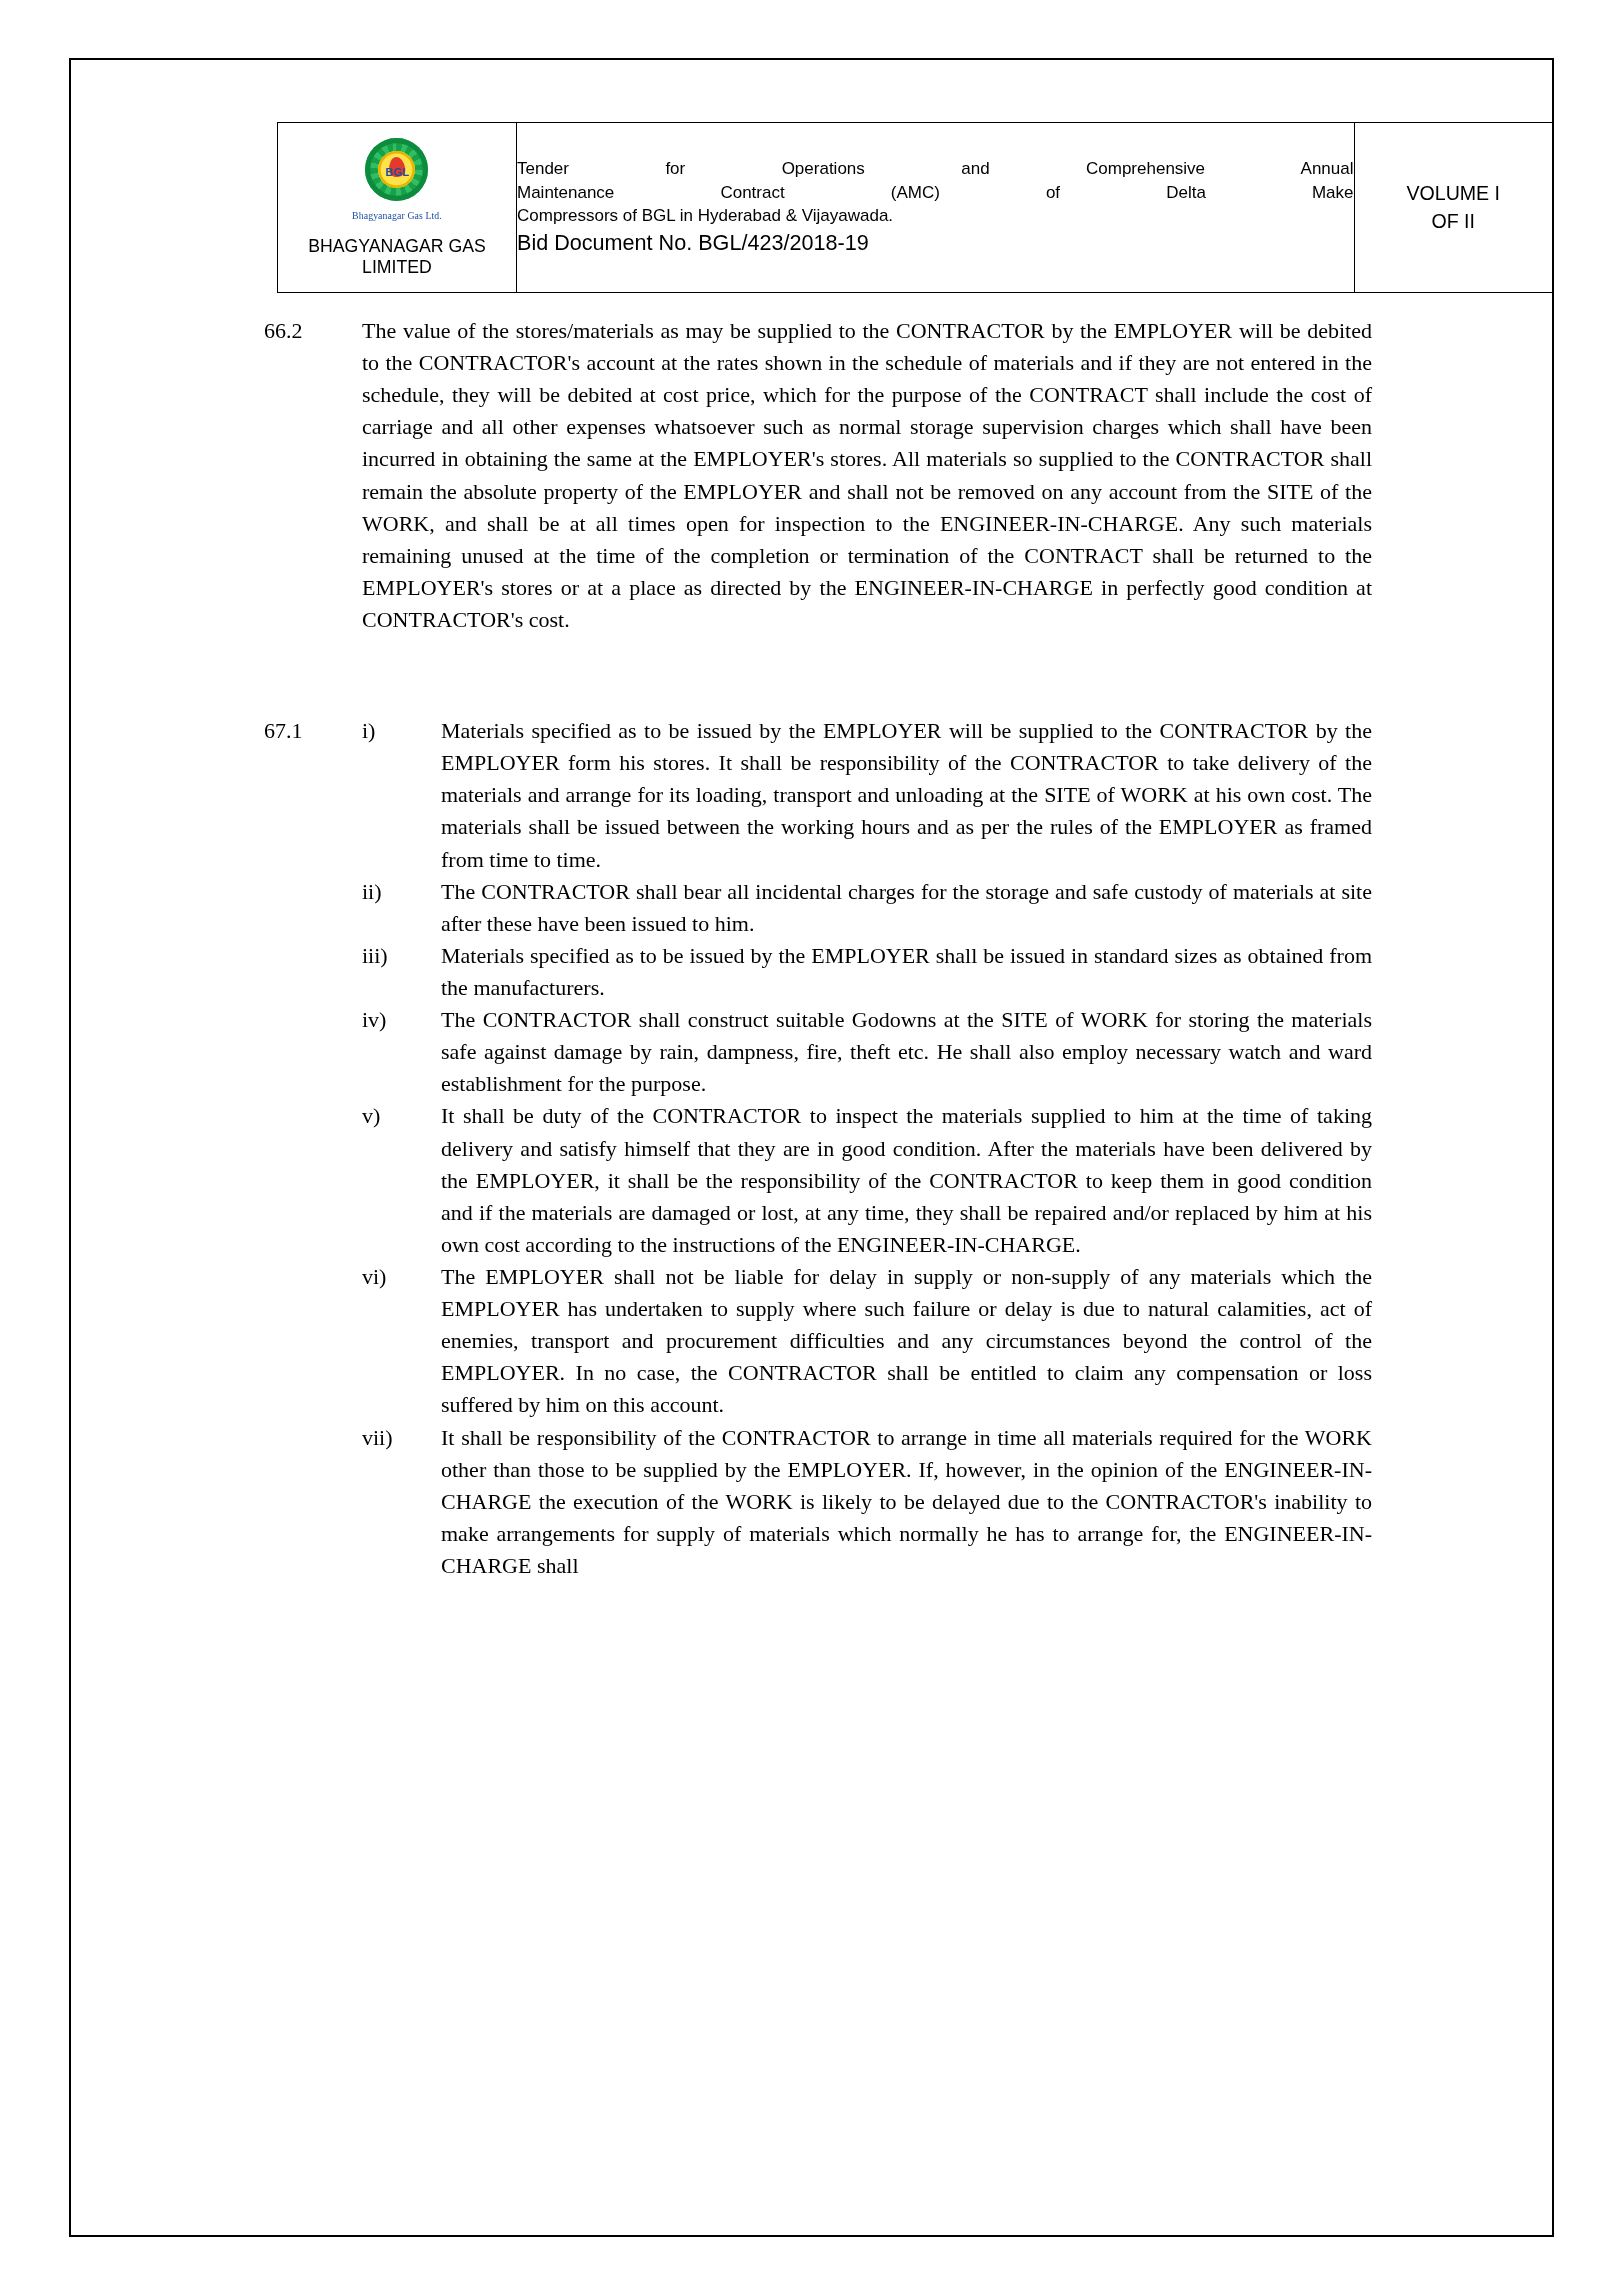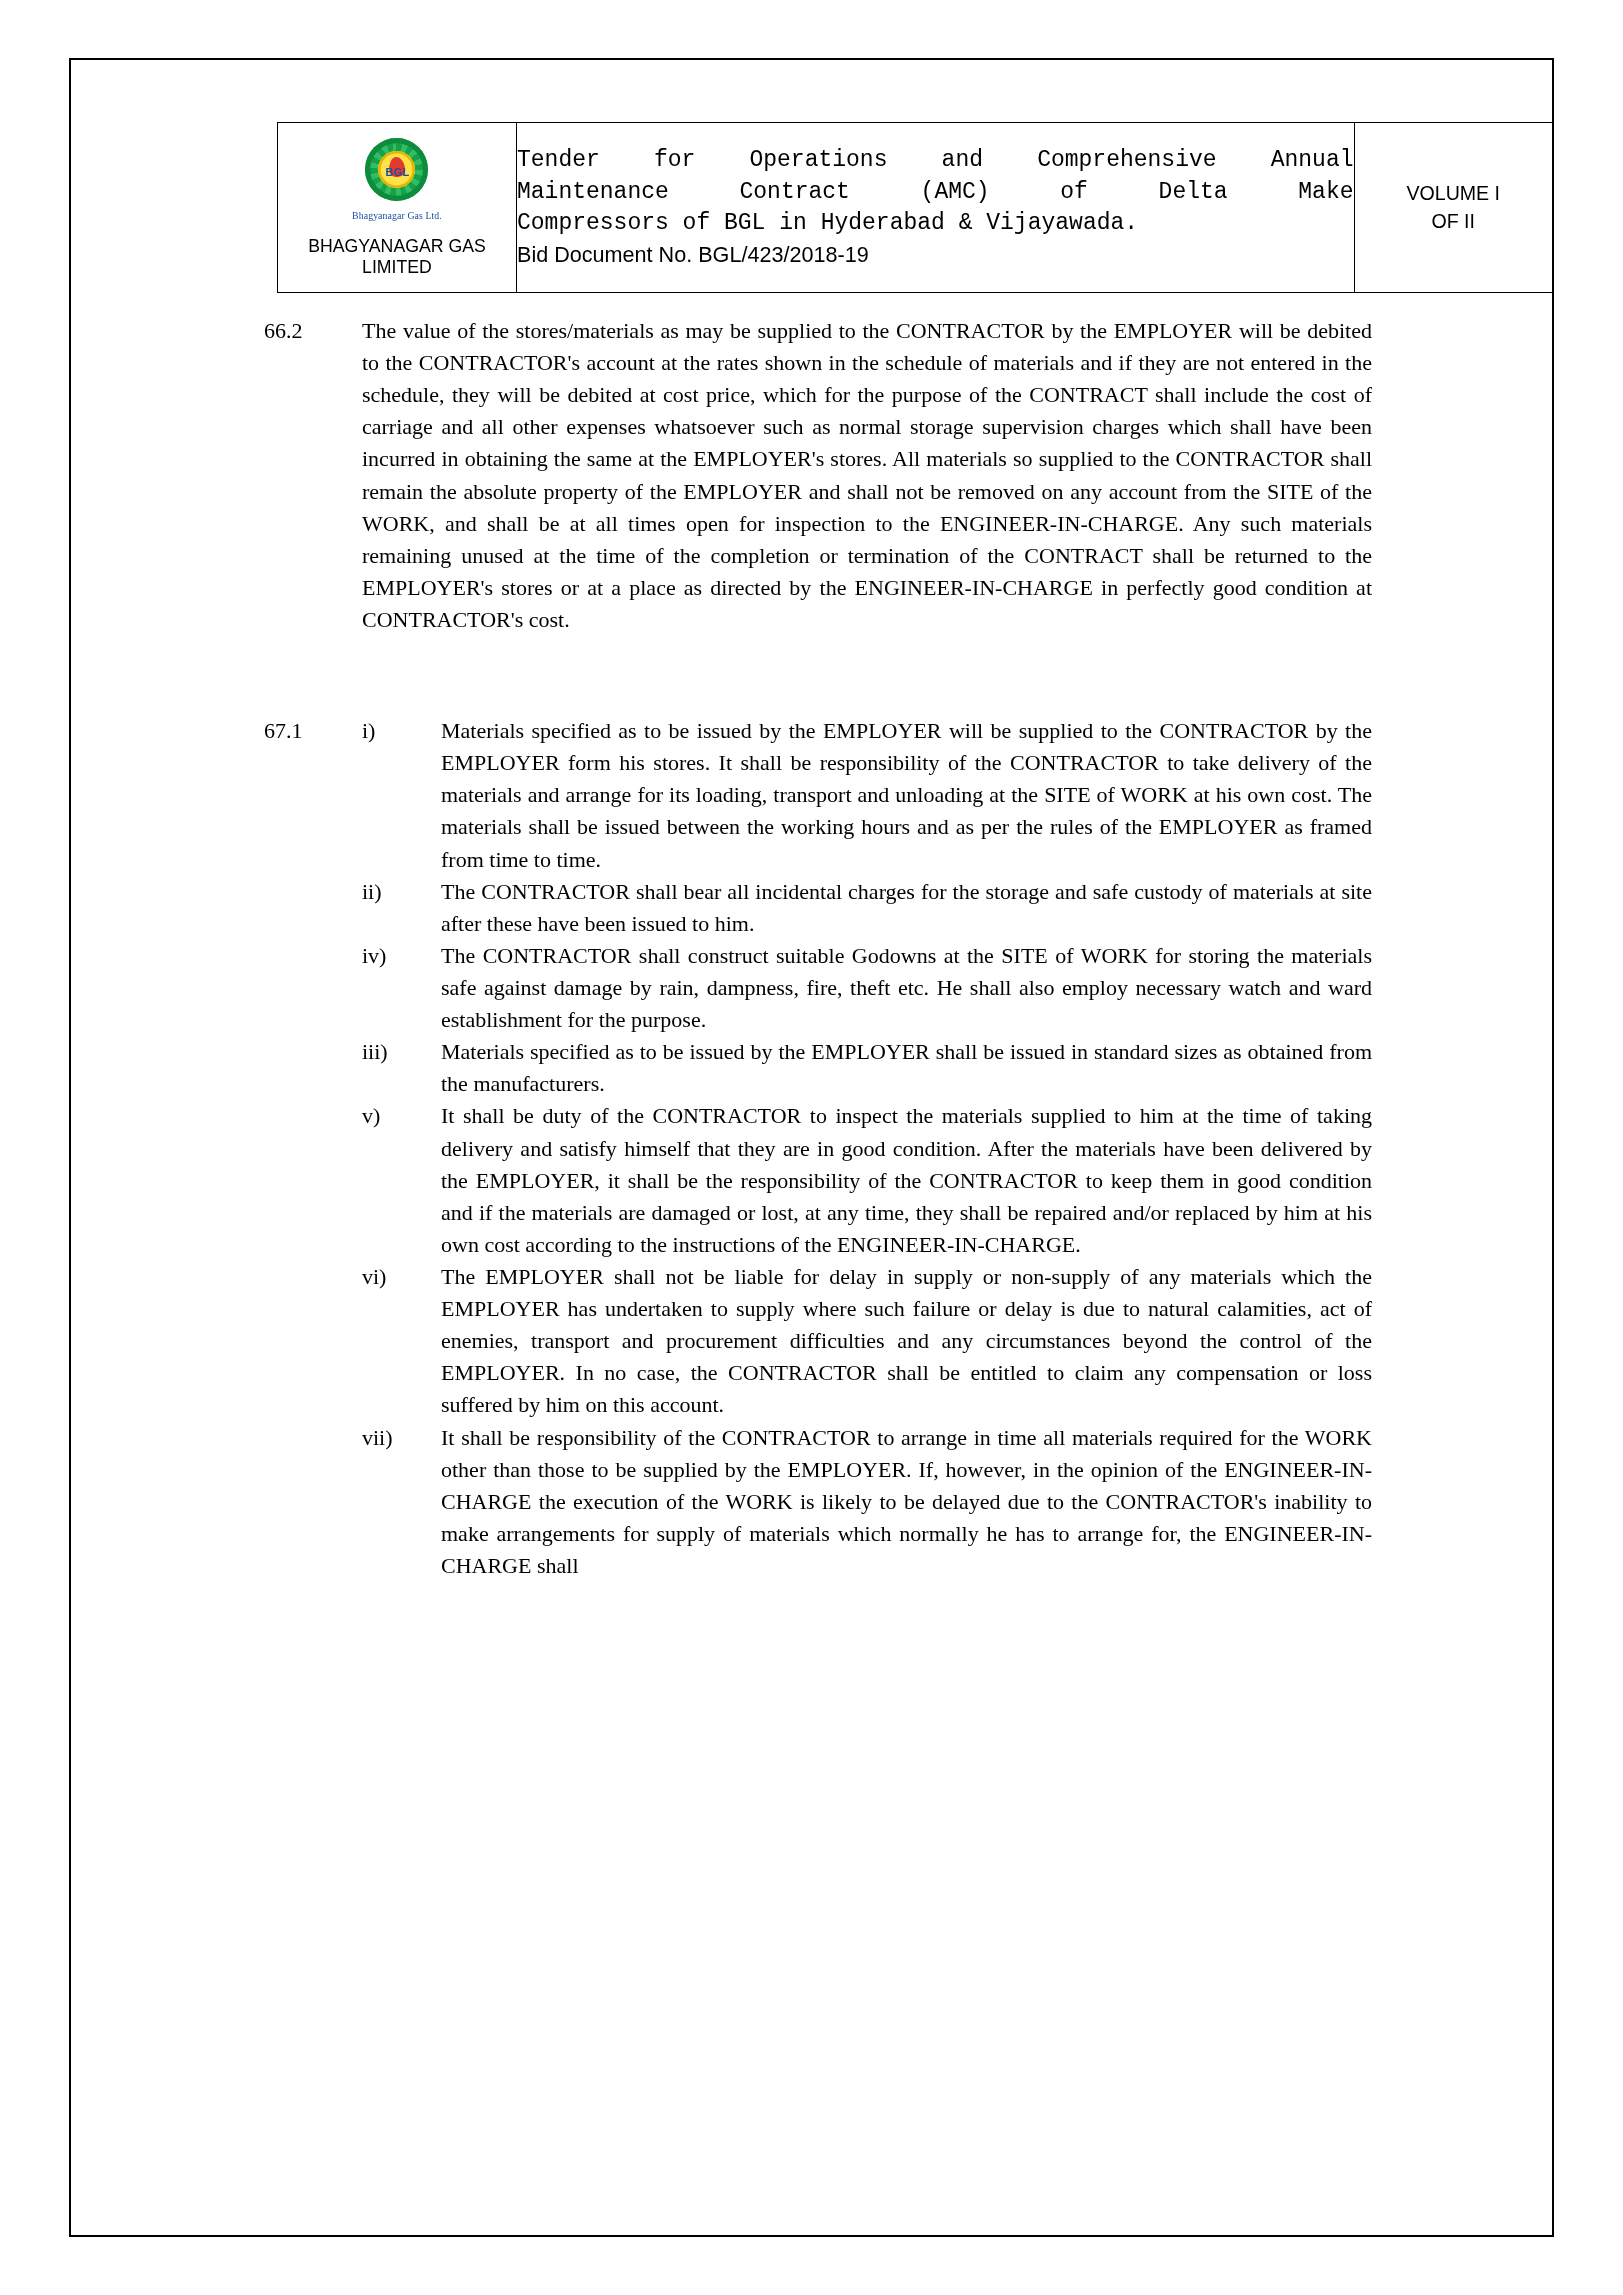--- a/index.html
+++ b/index.html
@@ -121,22 +121,22 @@
     font-size: 17.7px;
     line-height: 1.18;
     margin-top: 15px;
     color: #000;
   }
   .hdr-title-cell {
     width: 805px;
     padding: 10.5px 14.4px 11.8px 14.4px;
   }
   .hdr-title-line {
-    font-family: Liberation Mono, monospace;
-    font-size: 23px;
+    font-family: Liberation Sans, sans-serif;
+    font-size: 17px;
     line-height: 1.38;
     text-align: justify;
     text-align-last: justify;
   }
   .hdr-title-line.nojust {
     text-align-last: left;
   }
   .hdr-title-center {
     font-family: "Liberation Sans", sans-serif;
     font-size: 21.6px;
@@ -300,30 +300,30 @@
             <div class="roman-label">i)</div>
             <div class="roman-text">Materials specified as to be issued by the EMPLOYER will be supplied to the CONTRACTOR by the EMPLOYER form his stores. It shall be responsibility of the CONTRACTOR to take delivery of the materials and arrange for its loading, transport and unloading at the SITE of WORK at his own cost. The materials shall be issued between the working hours and as per the rules of the EMPLOYER as framed from time to time.</div>
           </div>
 
           <div class="roman-item">
             <div class="roman-label">ii)</div>
             <div class="roman-text">The CONTRACTOR shall bear all incidental charges for the storage and safe custody of materials at site after these have been issued to him.</div>
           </div>
 
           <div class="roman-item">
+            <div class="roman-label">iii)</div>
+            <div class="roman-text j">Materials specified as to be issued by the EMPLOYER shall be issued in standard sizes as obtained from the manufacturers.</div>
+          </div>
+
+          <div class="roman-item">
             <div class="roman-label">iv)</div>
             <div class="roman-text">The CONTRACTOR shall construct suitable Godowns at the SITE of WORK for storing the materials safe against damage by rain, dampness, fire, theft etc. He shall also employ necessary watch and ward establishment for the purpose.</div>
           </div>
 
           <div class="roman-item">
-            <div class="roman-label">iii)</div>
-            <div class="roman-text j">Materials specified as to be issued by the EMPLOYER shall be issued in standard sizes as obtained from the manufacturers.</div>
-          </div>
-
-          <div class="roman-item">
             <div class="roman-label">v)</div>
             <div class="roman-text j">It shall be duty of the CONTRACTOR to inspect the materials supplied to him at the time of taking delivery and satisfy himself that they are in good condition. After the materials have been delivered by the EMPLOYER, it shall be the responsibility of the CONTRACTOR to keep them in good condition and if the materials are damaged or lost, at any time, they shall be repaired and/or replaced by him at his own cost according to the instructions of the ENGINEER-IN-CHARGE.</div>
           </div>
 
           <div class="roman-item">
             <div class="roman-label">vi)</div>
             <div class="roman-text">The EMPLOYER shall not be liable for delay in supply or non-supply of any materials which the EMPLOYER has undertaken to supply where such failure or delay is due to natural calamities, act of enemies, transport and procurement difficulties and any circumstances beyond the control of the EMPLOYER. In no case, the CONTRACTOR shall be entitled to claim any compensation or loss suffered by him on this account.</div>
           </div>
 
           <div class="roman-item">

